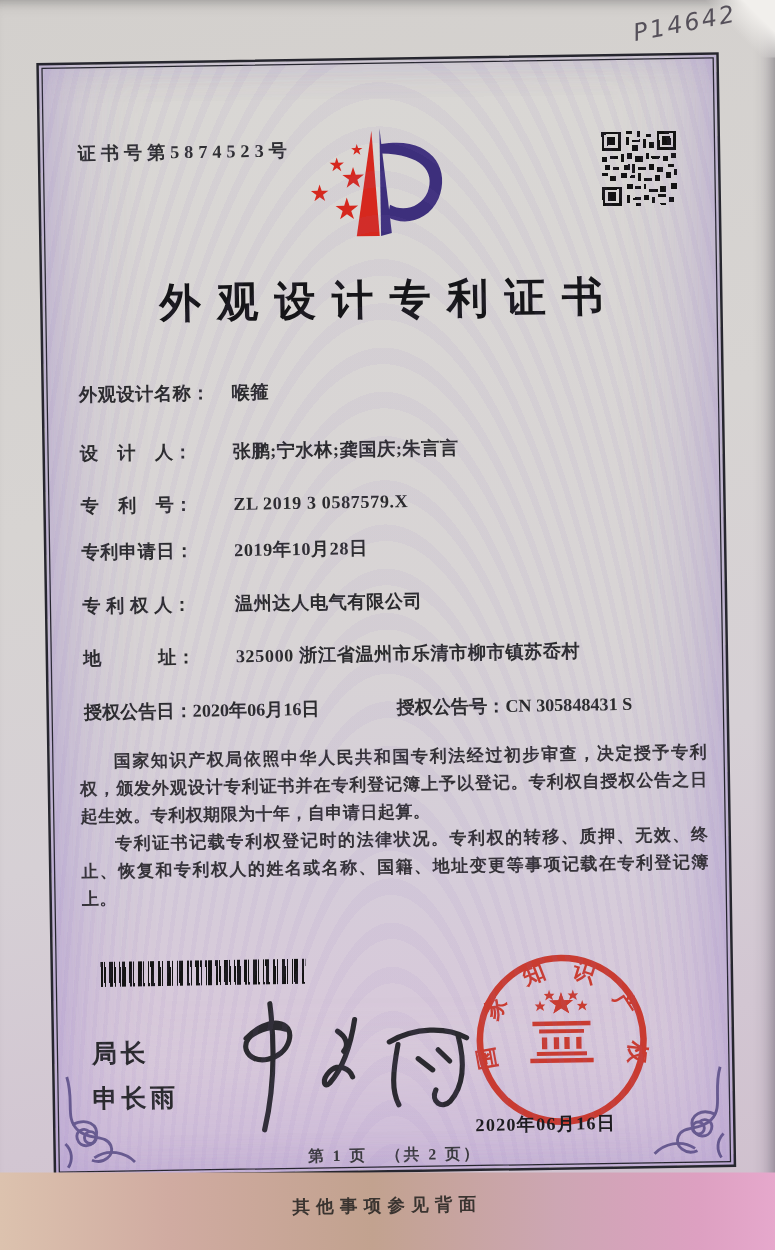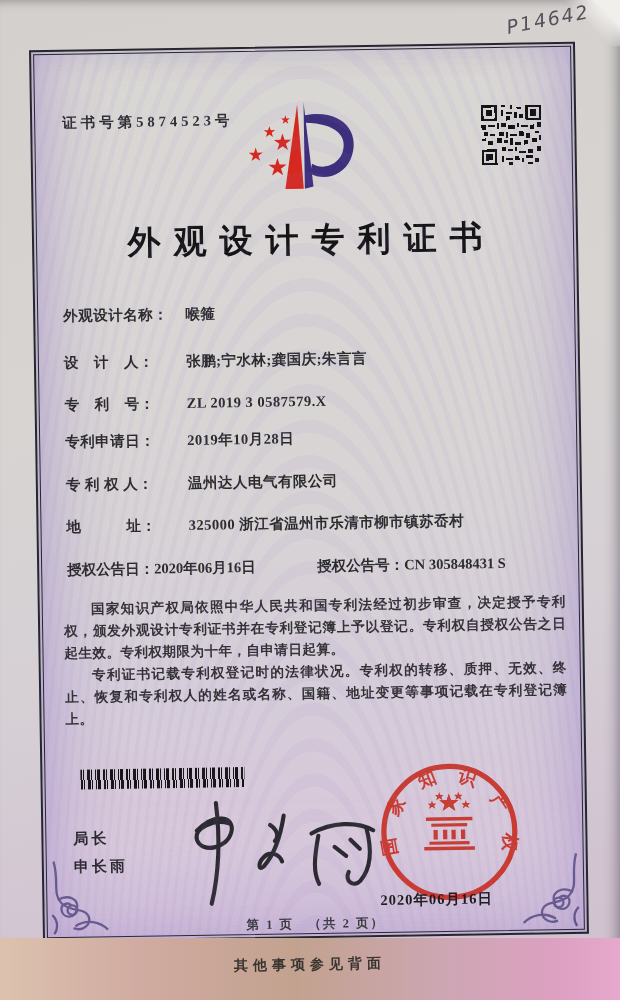--- a/index.html
+++ b/index.html
@@ -50,21 +50,21 @@
   .paras{position:absolute;left:24px;right:16px;top:547px;font-size:13.6px;color:#333136;
     line-height:1.62;text-align:justify;font-weight:bold;letter-spacing:.4px;}
   .paras p{margin:0;text-indent:2em;}
 
   .barcode{position:absolute;left:38px;top:718px;width:164px;height:20px;
     background:
       repeating-linear-gradient(90deg,#141414 0 2px,rgba(0,0,0,0) 2px 3px,#141414 3px 4px,rgba(0,0,0,0) 4px 7px,
         #141414 7px 10px,rgba(0,0,0,0) 10px 11px,#141414 11px 12px,rgba(0,0,0,0) 12px 15px,
         #141414 15px 16px,rgba(0,0,0,0) 16px 17px,#141414 17px 20px,rgba(0,0,0,0) 20px 23px);}
 
-  .signer{position:absolute;left:30px;top:778px;font-size:15px;font-weight:bold;color:#2a2a2e;letter-spacing:3px;}
+  .signer{position:absolute;left:30px;top:778px;font-size:20px;font-weight:bold;color:#2a2a2e;letter-spacing:3px;}
   .signer div{margin-bottom:9px;}
   .signature{position:absolute;left:118px;top:742px;width:236px;height:126px;}
 
   .seal{position:absolute;left:330px;top:710px;width:152px;height:152px;}
   .seal-date{position:absolute;left:336px;top:844px;width:160px;font-size:14.5px;font-weight:bold;
     color:#1d1c20;letter-spacing:1px;z-index:5;white-space:nowrap;}
 
   .page-footer{position:absolute;left:0;right:0;top:868px;text-align:center;
     font-size:12.5px;font-weight:bold;color:#3a3a3e;letter-spacing:2px;}
 </style>

